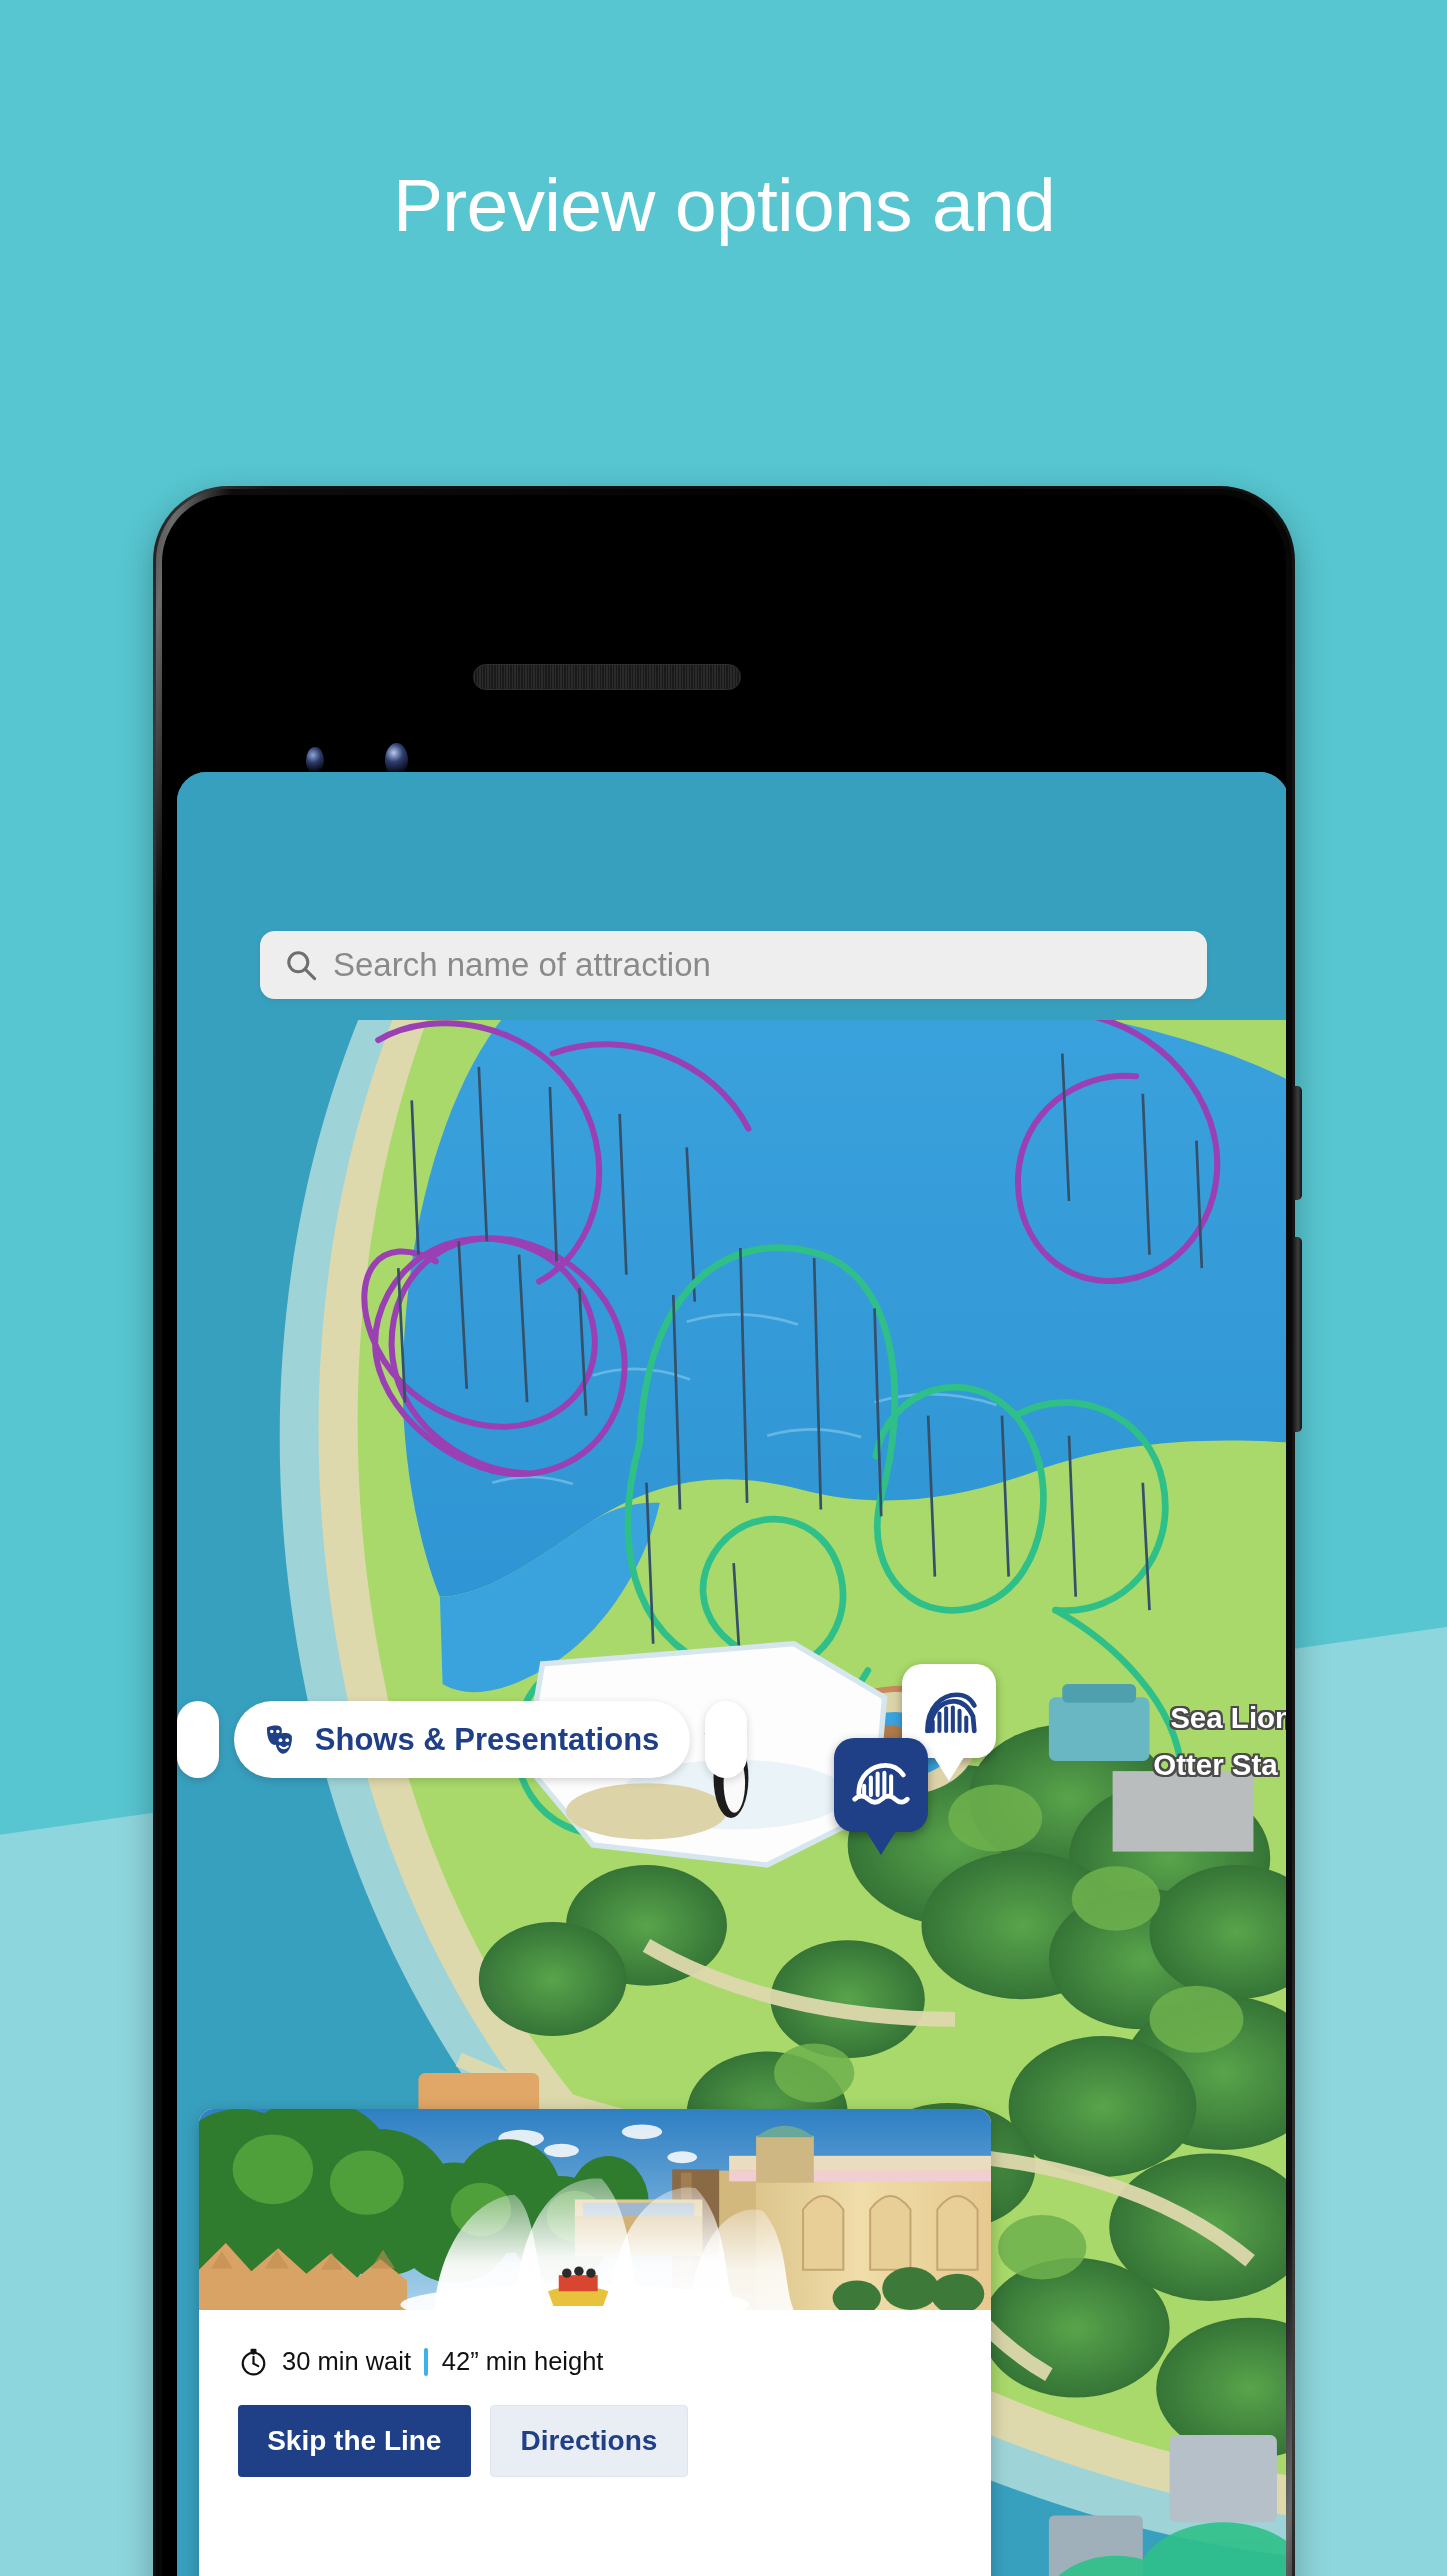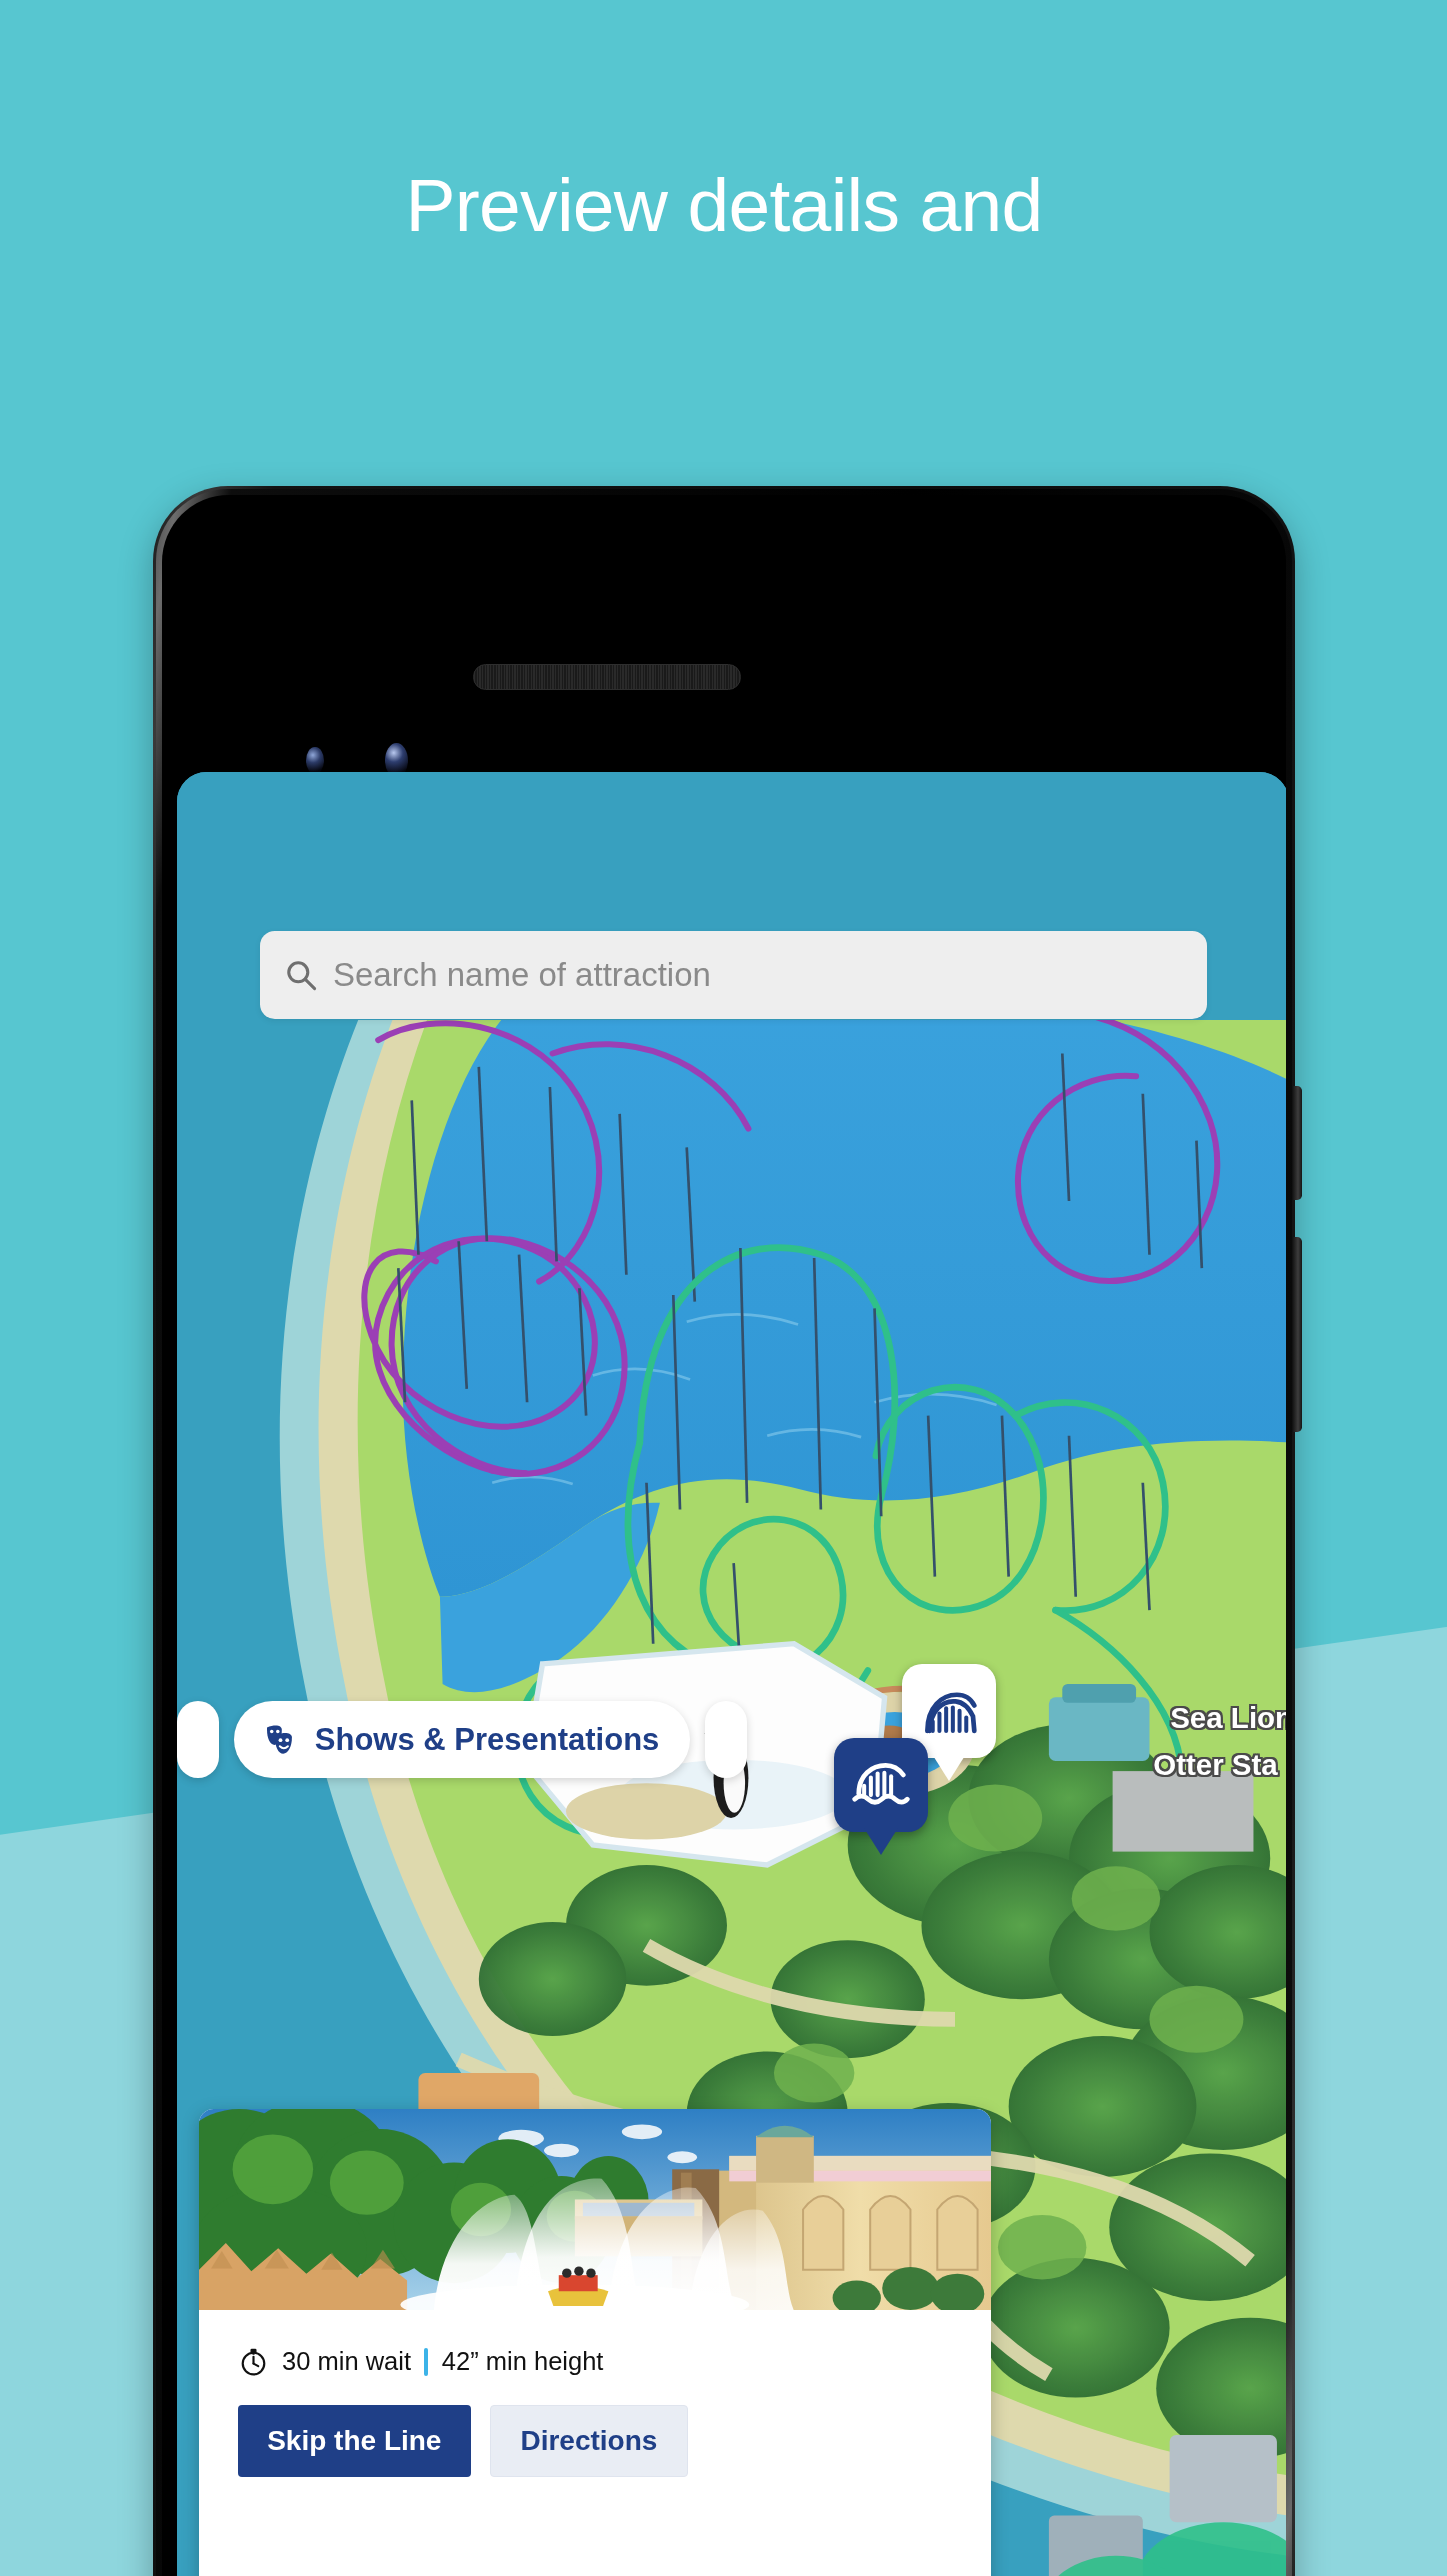--- a/index.html
+++ b/index.html
@@ -74,21 +74,21 @@
   .side-btn.b1 { top:600px; width:10.7px; height:114px; }
   .side-btn.b2 { top:751px; width:10.7px; height:195px; }
 
   
   #app-header {
     position:absolute; left:0; top:0; width:100%; height:248px;
     background:#38a0bf; z-index:3;
   }
   #search-bar {
     position:absolute; left:83px; top:159px;
-    width:947px; height:88px;
+    width:947px; height:68px;
     background:#eeeeee; border-radius:14.8px;
     display:flex; align-items:center; gap:14.8px; padding:0 24px;
     box-shadow:0 2px 6.7px rgba(0,0,0,.08);
     z-index:6;
   }
   #search-bar .ph { color:#8a8a8a; font-size:33px; }
 
   
   #chips {
     position:absolute; left:0; top:929px; width:100%;
@@ -167,21 +167,21 @@
 </style>
 </head>
 <body>
 
 <svg id="bg-wave" viewBox="0 0 2158 3840" preserveAspectRatio="none">
   <rect x="0" y="0" width="2158" height="3840" fill="#57c6d0"></rect>
   <path d="M0,2735 L2158,2425 L2158,3840 L0,3840 Z" fill="#8ed6dd"></path>
 </svg>
 
 <div id="headline">
-  <div>Preview details and</div>
+  <div>Preview options and</div>
 </div>
 
 <div id="phone">
   <div class="phone-body"></div>
   <div class="side-btn b1"></div>
   <div class="side-btn b2"></div>
 
   <div class="phone-glass">
     <div class="cam cam-1"></div>
     <div class="cam cam-2"></div>

